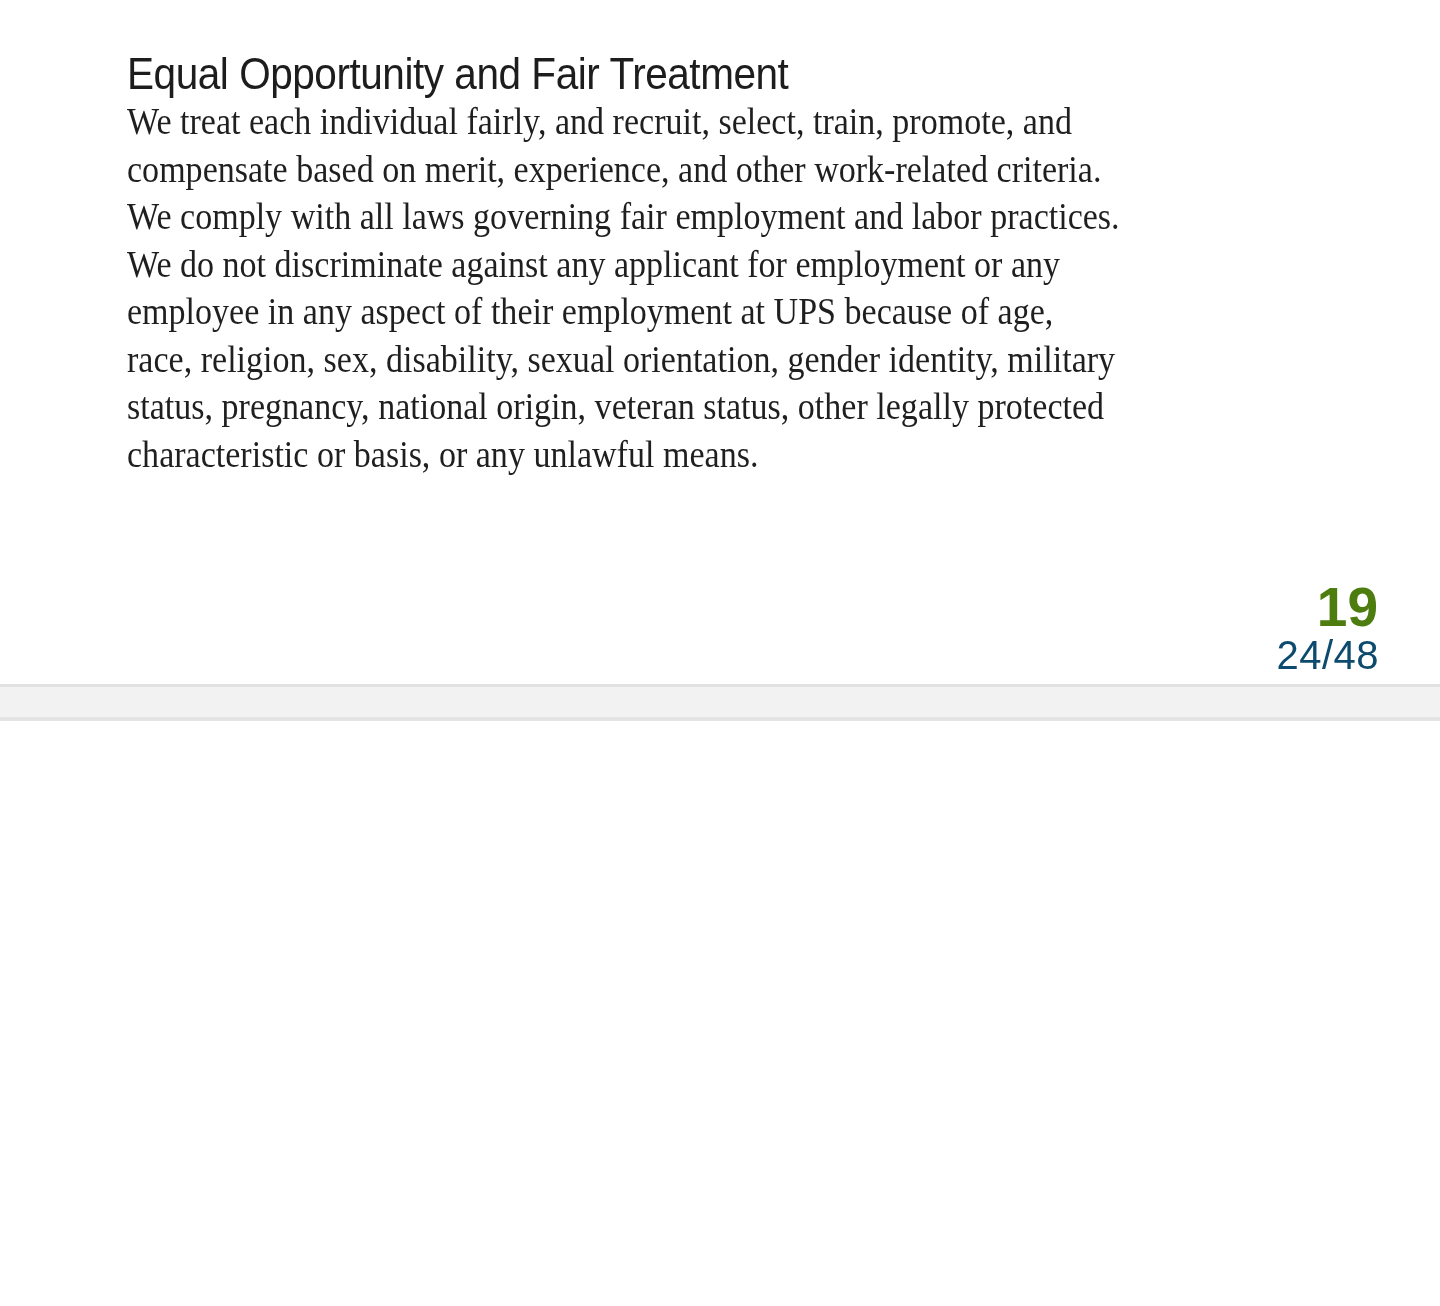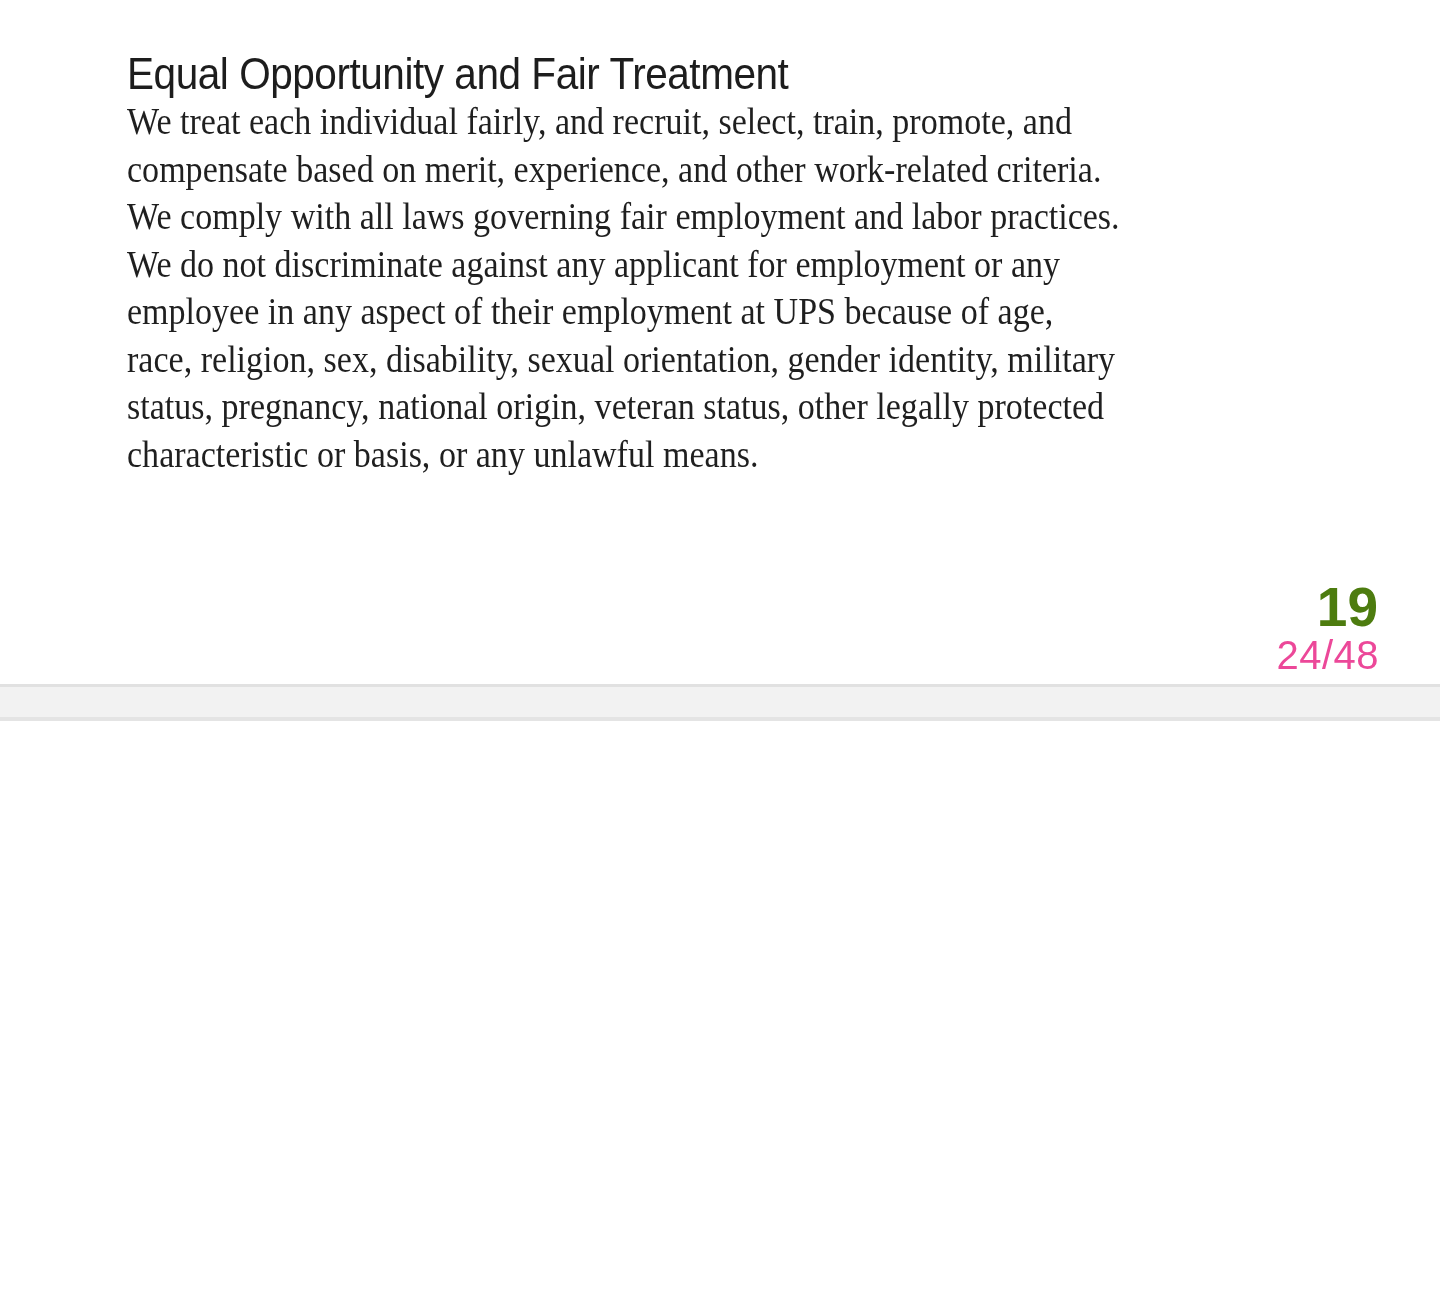--- a/index.html
+++ b/index.html
@@ -60,21 +60,21 @@
     color: #4d7c0f;
     text-align: right;
   }
   .viewer-page-indicator {
     position: absolute;
     right: 61px;
     top: 633px;
     font-family: "Liberation Sans", sans-serif;
     font-size: 40px;
     font-weight: 400;
-    color: #ec4899;
+    color: #0c4a6e;
     text-align: right;
     letter-spacing: 0.5px;
   }
   .page-separator {
     position: absolute;
     left: 0;
     top: 684px;
     width: 1440px;
     height: 37px;
     box-sizing: border-box;

